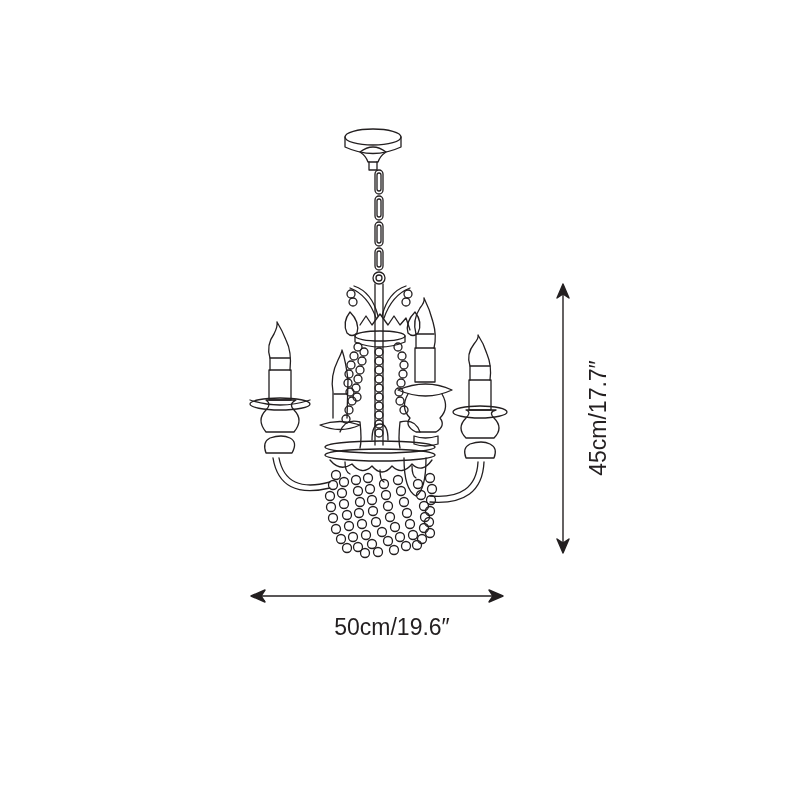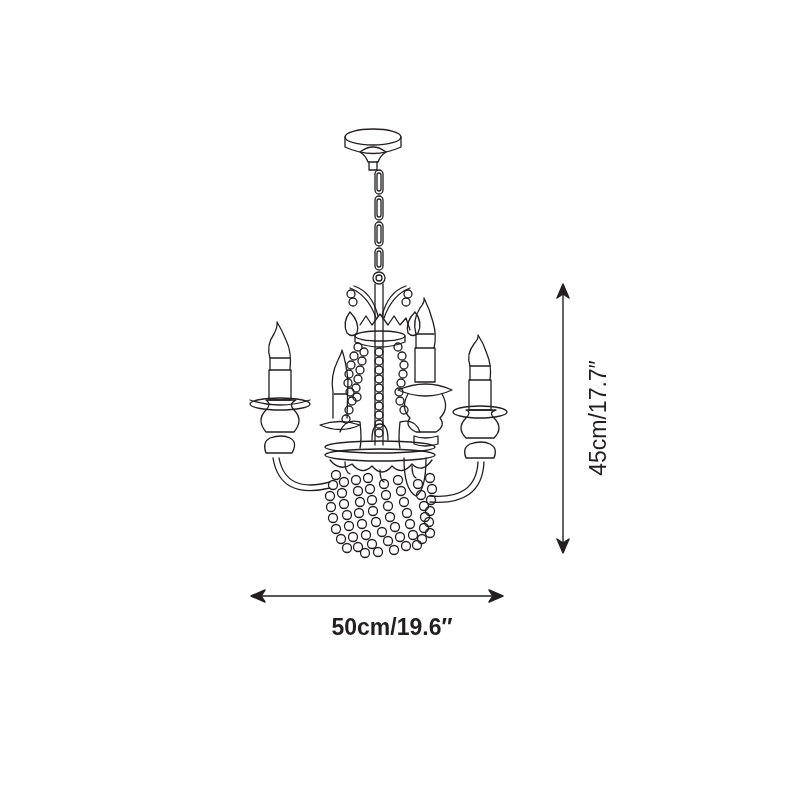--- a/index.html
+++ b/index.html
@@ -7,21 +7,21 @@
     .stage { position: absolute; left: 0; top: 0; width: 801px; height: 800px; }
     svg.drawing { position: absolute; left: 0; top: 0; width: 801px; height: 800px; }
     .dim-label {
       position: absolute;
       font-family: "Liberation Sans", sans-serif;
       font-size: 23px;
       color: #231f20;
       white-space: nowrap;
       line-height: 1;
     }
-    .dim-width { left: 392px; top: 616px; transform: translateX(-50%); font-weight: bold; }
+    .dim-width { left: 392px; top: 616px; transform: translateX(-50%); }
     .dim-height {
       left: 598px; top: 418px;
       transform: translate(-50%, -50%) rotate(-90deg);
     }
   </style>
 </head>
 <body>
 
 <div class="stage">
 

